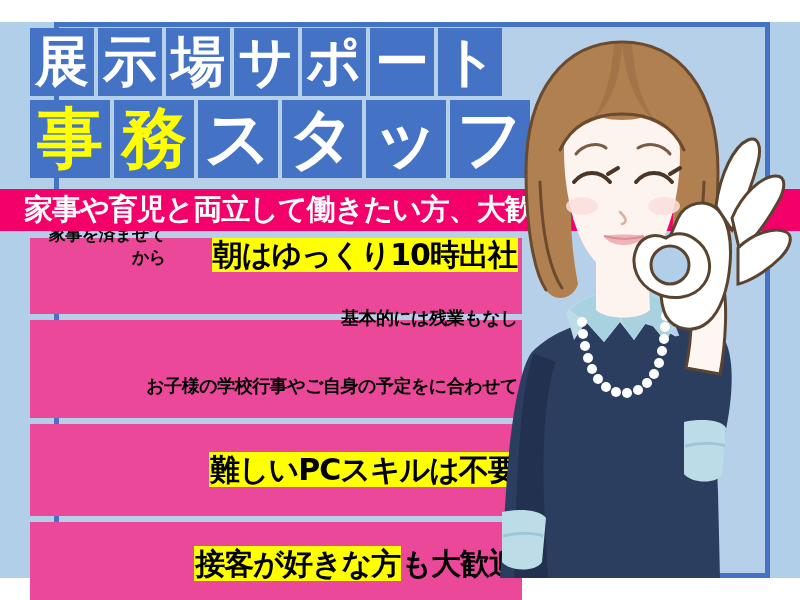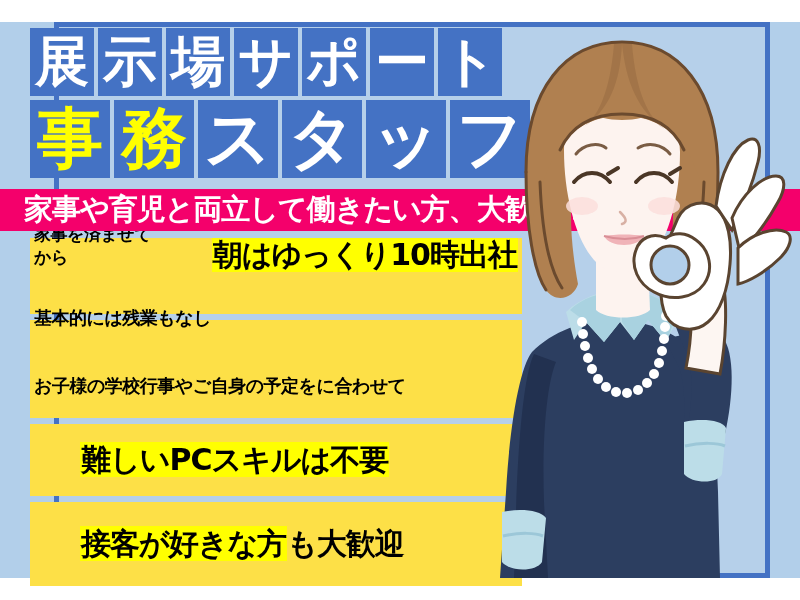--- a/index.html
+++ b/index.html
@@ -106,33 +106,33 @@
 
   
   .cards {
     position: absolute;
     left: 30px;
     top: 238px;
     width: 492px;
     z-index: 6;
   }
   .card {
-    background: #fde047;
+    background: #ec4899;
     width: 492px;
     box-sizing: border-box;
     margin-bottom: 6px;
     padding: 20px 4px;
-    text-align: left;
+    text-align: right;
     display: flex;
     flex-direction: column;
     justify-content: center;
   }
   .card.c1 { height: 76px; }
   .card.c2 { height: 98px; }
-  .card.c3 { height: 72px; }
+  .card.c3 { height: 92px; }
   .card.c4 { height: 84px; }
 
   .line-big {
     font-size: 30px;
     font-weight: 700;
     color: #000000;
     line-height: 1.12;
     letter-spacing: -1px;
     white-space: nowrap;
   }

